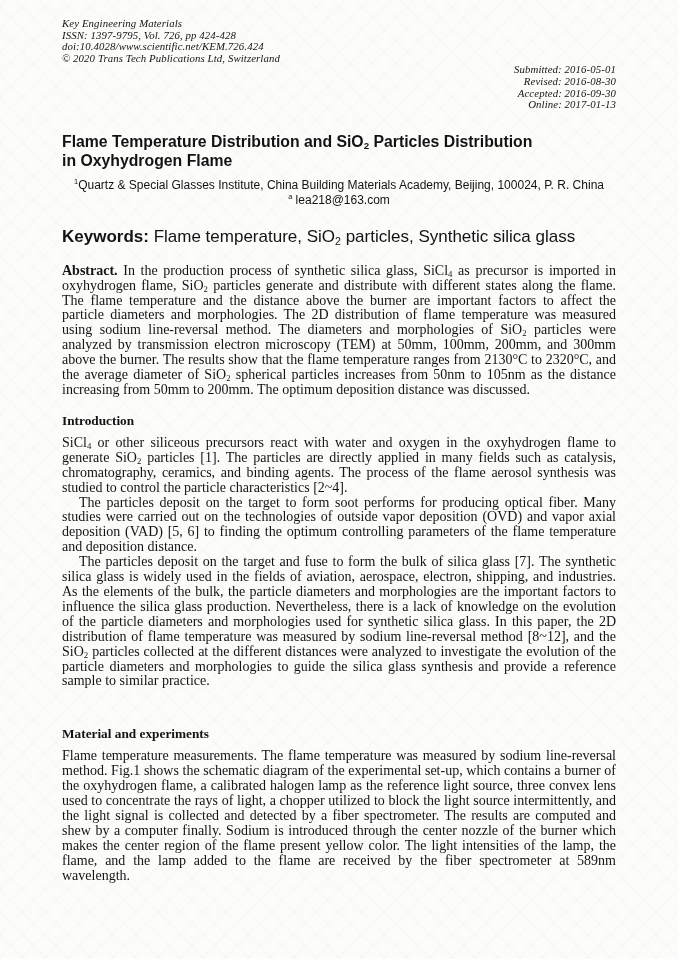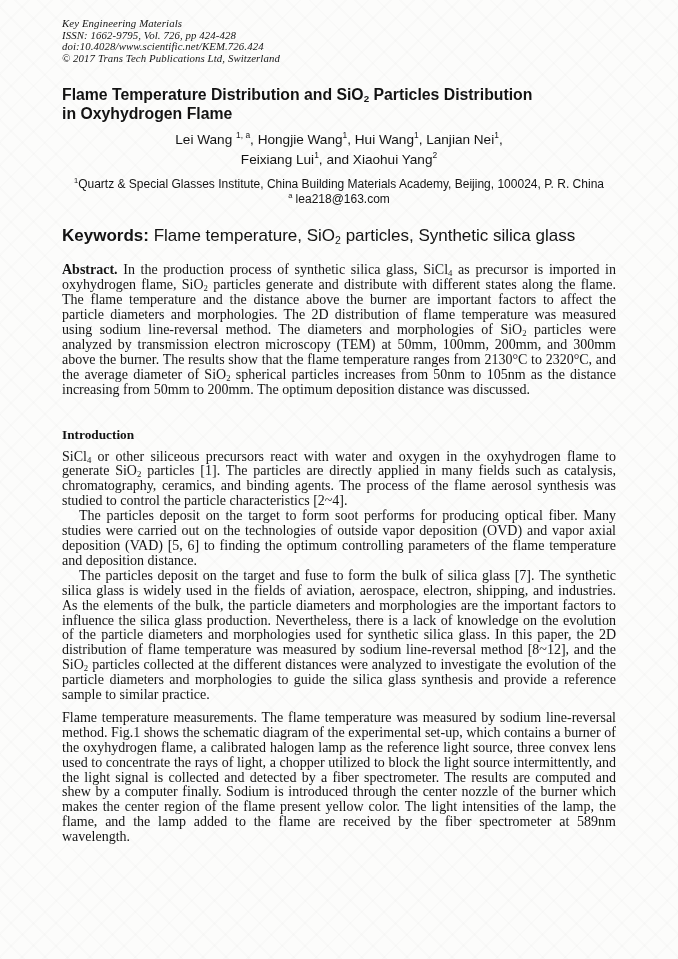--- a/index.html
+++ b/index.html
@@ -68,63 +68,69 @@
   .keywords .kw-label { font-weight: bold; }
 
   
   .abstract, .para {
     font-size: 14px;
     line-height: 14.9px;
     text-align: justify;
   }
   .abstract { margin-top: 20px; }
   .section-heading {
-    margin-top: 29px;
+    margin-top: 15px;
     font-size: 13.3px;
     font-weight: bold;
     line-height: 15px;
   }
   .section-heading.second { margin-top: 37px; }
   .section-body { margin-top: 8px; }
   .para.indent { text-indent: 17px; }
 </style>
 </head>
 <body>
 
 <div class="page">
   <div class="content">
 
     <div class="journal-header">
       <div class="left">
         <div>Key Engineering Materials</div>
-        <div>ISSN: 1662-9795, Vol. 726, pp 424-428</div>
+        <div>ISSN: 1397-9795, Vol. 726, pp 424-428</div>
         <div>doi:10.4028/www.scientific.net/KEM.726.424</div>
-        <div>© 2017 Trans Tech Publications Ltd, Switzerland</div>
+        <div>© 2020 Trans Tech Publications Ltd, Switzerland</div>
+      </div>
+      <div class="right">
+        <div>Submitted: 2016-05-01</div>
+        <div>Revised: 2016-08-30</div>
+        <div>Accepted: 2016-09-30</div>
+        <div>Online: 2017-01-13</div>
       </div>
     </div>
 
     <h1 class="paper-title">Flame Temperature Distribution and SiO<sub>2</sub> Particles Distribution<br>in Oxyhydrogen Flame</h1>
 
-    <div class="author-list">Lei Wang <sup>1, a</sup>, Hongjie Wang<sup>1</sup>, Hui Wang<sup>1</sup>, Lanjian Nei<sup>1</sup>,<br>Feixiang Lui<sup>1</sup>, and Xiaohui Yang<sup>2</sup></div>
 
     <div class="affil"><sup>1</sup>Quartz &amp; Special Glasses Institute, China Building Materials Academy, Beijing, 100024, P. R. China</div>
     <div class="affil email"><sup>a</sup> lea218@163.com</div>
 
     <div class="keywords">
       <span class="kw-label">Keywords:</span>
       <span>Flame temperature, SiO<sub>2</sub> particles, Synthetic silica glass</span>
     </div>
 
     <div class="abstract"><b>Abstract.</b> In the production process of synthetic silica glass, SiCl<sub>4</sub> as precursor is imported in oxyhydrogen flame, SiO<sub>2</sub> particles generate and distribute with different states along the flame. The flame temperature and the distance above the burner are important factors to affect the particle diameters and morphologies. The 2D distribution of flame temperature was measured using sodium line-reversal method. The diameters and morphologies of SiO<sub>2</sub> particles were analyzed by transmission electron microscopy (TEM) at 50mm, 100mm, 200mm, and 300mm above the burner. The results show that the flame temperature ranges from 2130°C to 2320°C, and the average diameter of SiO<sub>2</sub> spherical particles increases from 50nm to 105nm as the distance increasing from 50mm to 200mm. The optimum deposition distance was discussed.</div>
 
     <h2 class="section-heading">Introduction</h2>
     <div class="section-body">
       <p class="para">SiCl<sub>4</sub> or other siliceous precursors react with water and oxygen in the oxyhydrogen flame to generate SiO<sub>2</sub> particles [1]. The particles are directly applied in many fields such as catalysis, chromatography, ceramics, and binding agents. The process of the flame aerosol synthesis was studied to control the particle characteristics [2~4].</p>
       <p class="para indent">The particles deposit on the target to form soot performs for producing optical fiber. Many studies were carried out on the technologies of outside vapor deposition (OVD) and vapor axial deposition (VAD) [5, 6] to finding the optimum controlling parameters of the flame temperature and deposition distance.</p>
       <p class="para indent">The particles deposit on the target and fuse to form the bulk of silica glass [7]. The synthetic silica glass is widely used in the fields of aviation, aerospace, electron, shipping, and industries. As the elements of the bulk, the particle diameters and morphologies are the important factors to influence the silica glass production. Nevertheless, there is a lack of knowledge on the evolution of the particle diameters and morphologies used for synthetic silica glass. In this paper, the 2D distribution of flame temperature was measured by sodium line-reversal method [8~12], and the SiO<sub>2</sub> particles collected at the different distances were analyzed to investigate the evolution of the particle diameters and morphologies to guide the silica glass synthesis and provide a reference sample to similar practice.</p>
     </div>
 
+    <h2 class="section-heading second">Material and experiments</h2>
     <div class="section-body">
       <p class="para">Flame temperature measurements. The flame temperature was measured by sodium line-reversal method. Fig.1 shows the schematic diagram of the experimental set-up, which contains a burner of the oxyhydrogen flame, a calibrated halogen lamp as the reference light source, three convex lens used to concentrate the rays of light, a chopper utilized to block the light source intermittently, and the light signal is collected and detected by a fiber spectrometer. The results are computed  and shew by a computer finally. Sodium is introduced through the center nozzle of the burner  which makes the center region of the flame present yellow color. The light intensities of the lamp, the flame, and the lamp added to the flame are received by the fiber spectrometer at 589nm wavelength.</p>
     </div>
 
   </div>
 </div>
 
 </body></html>

